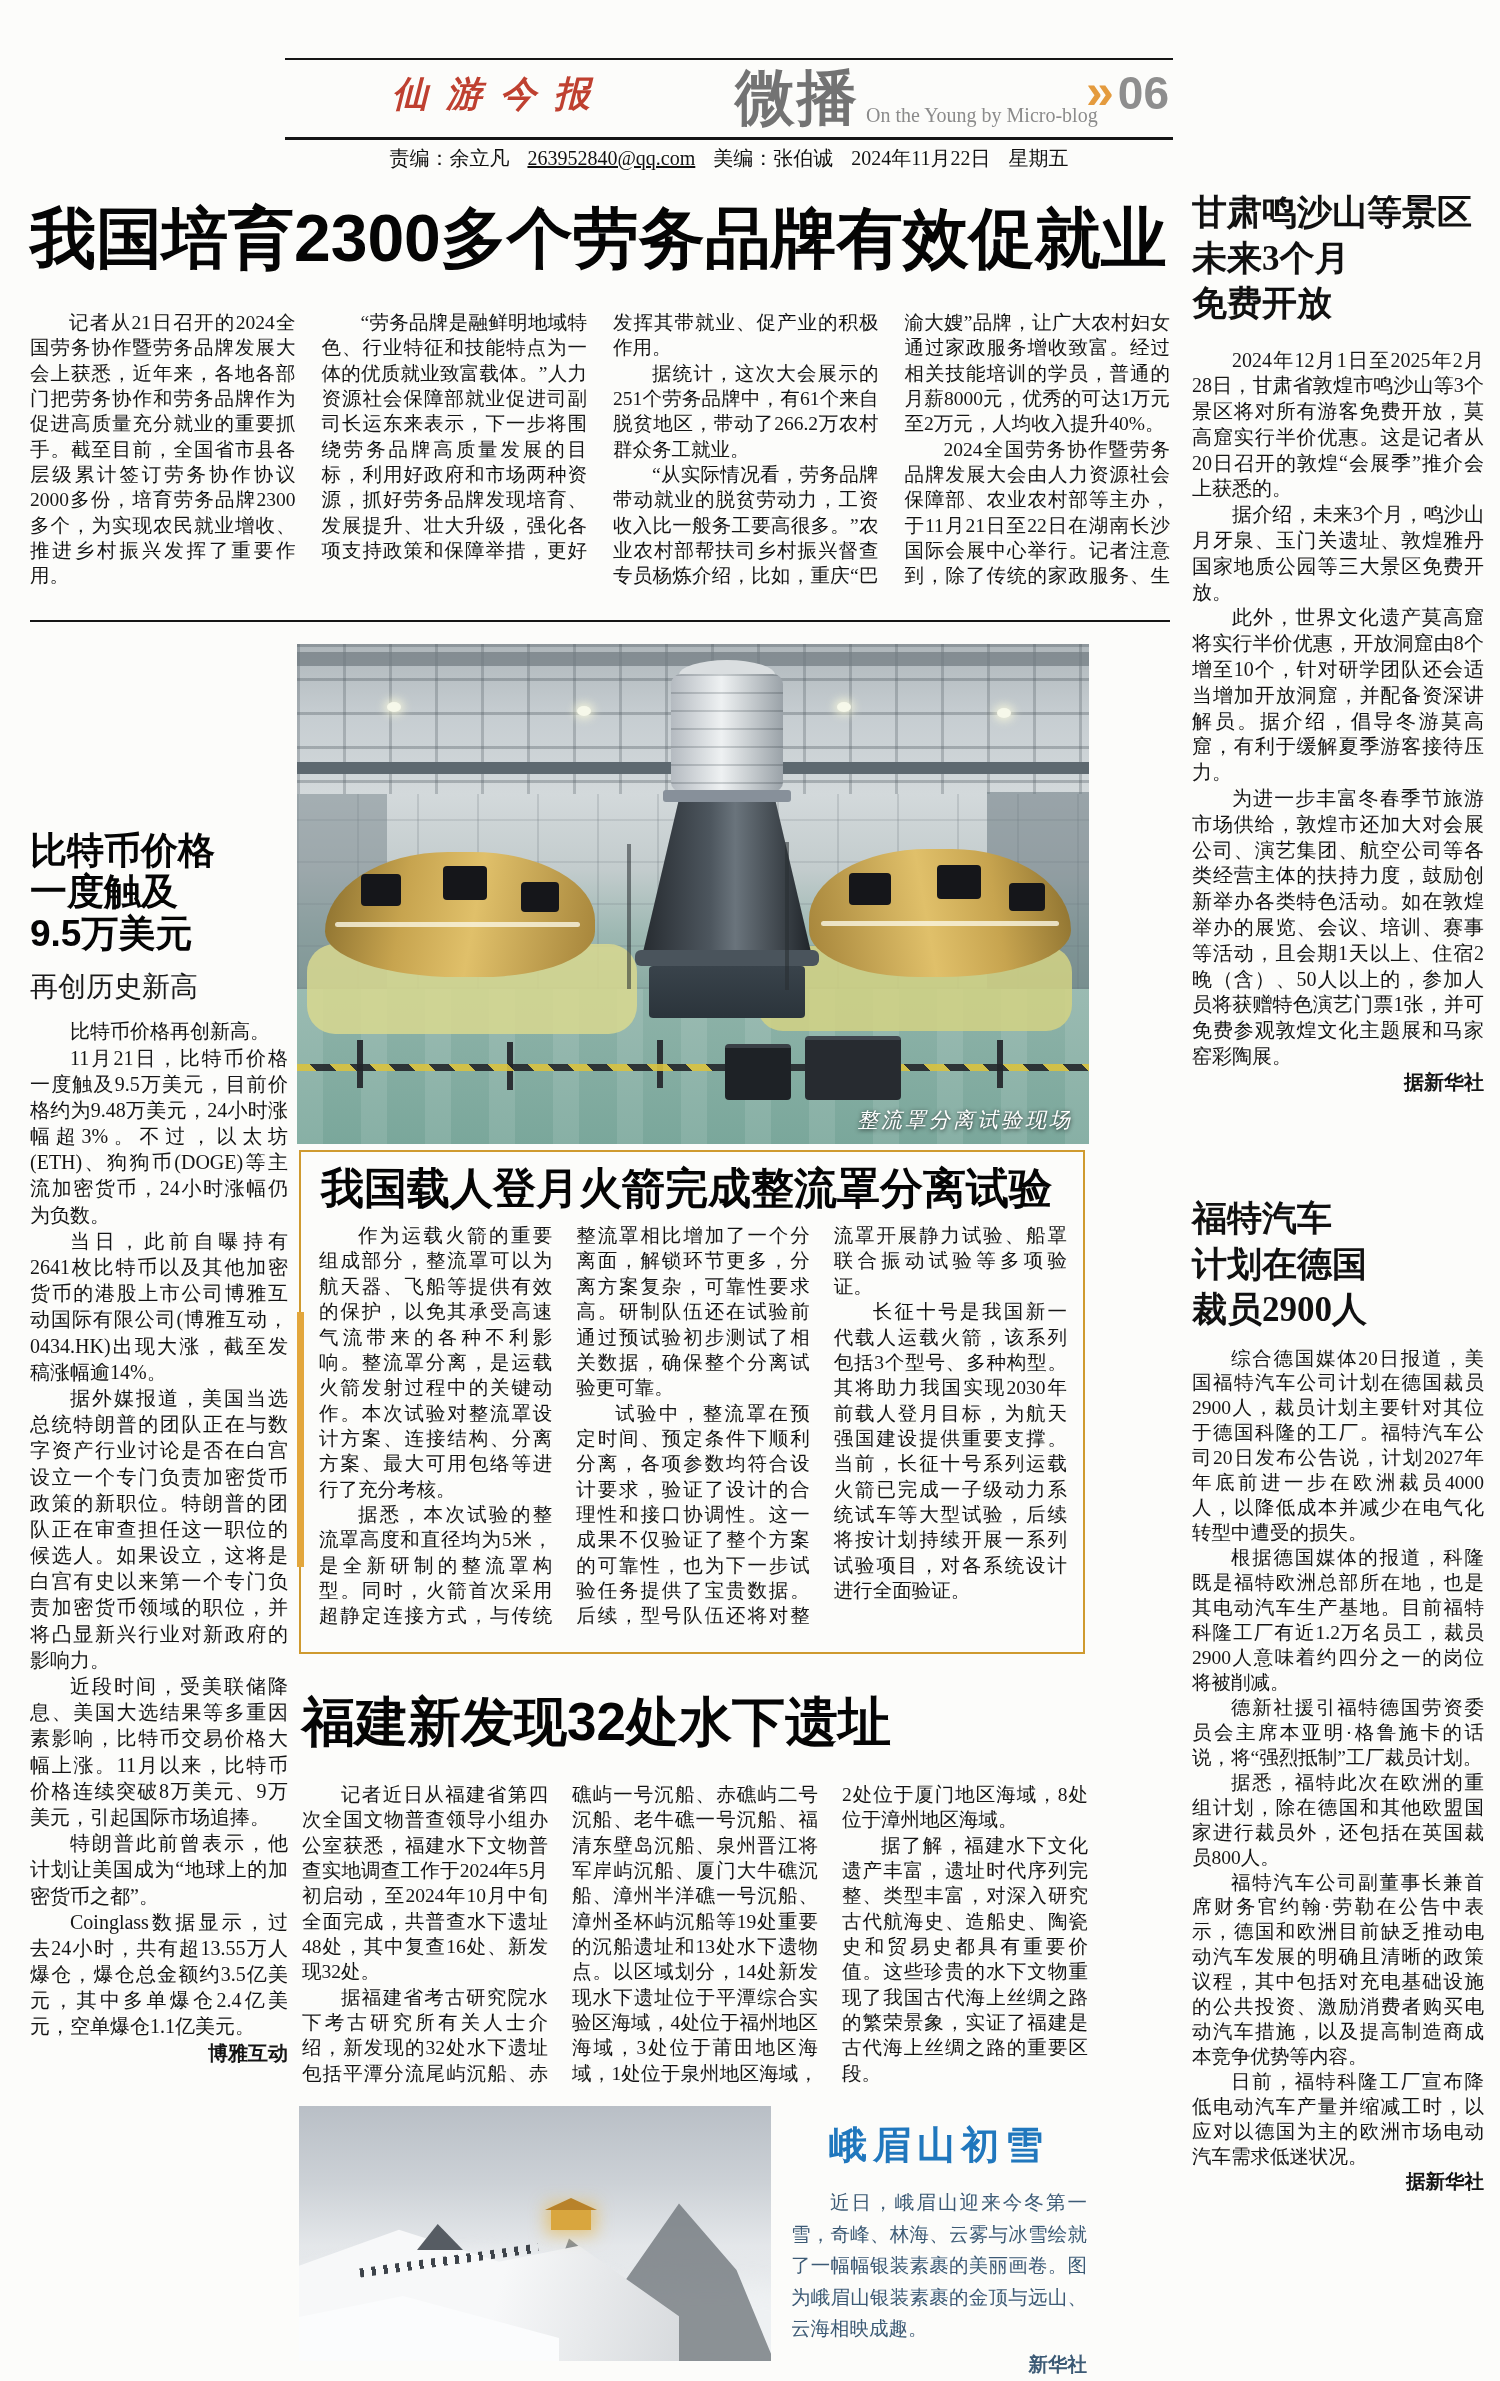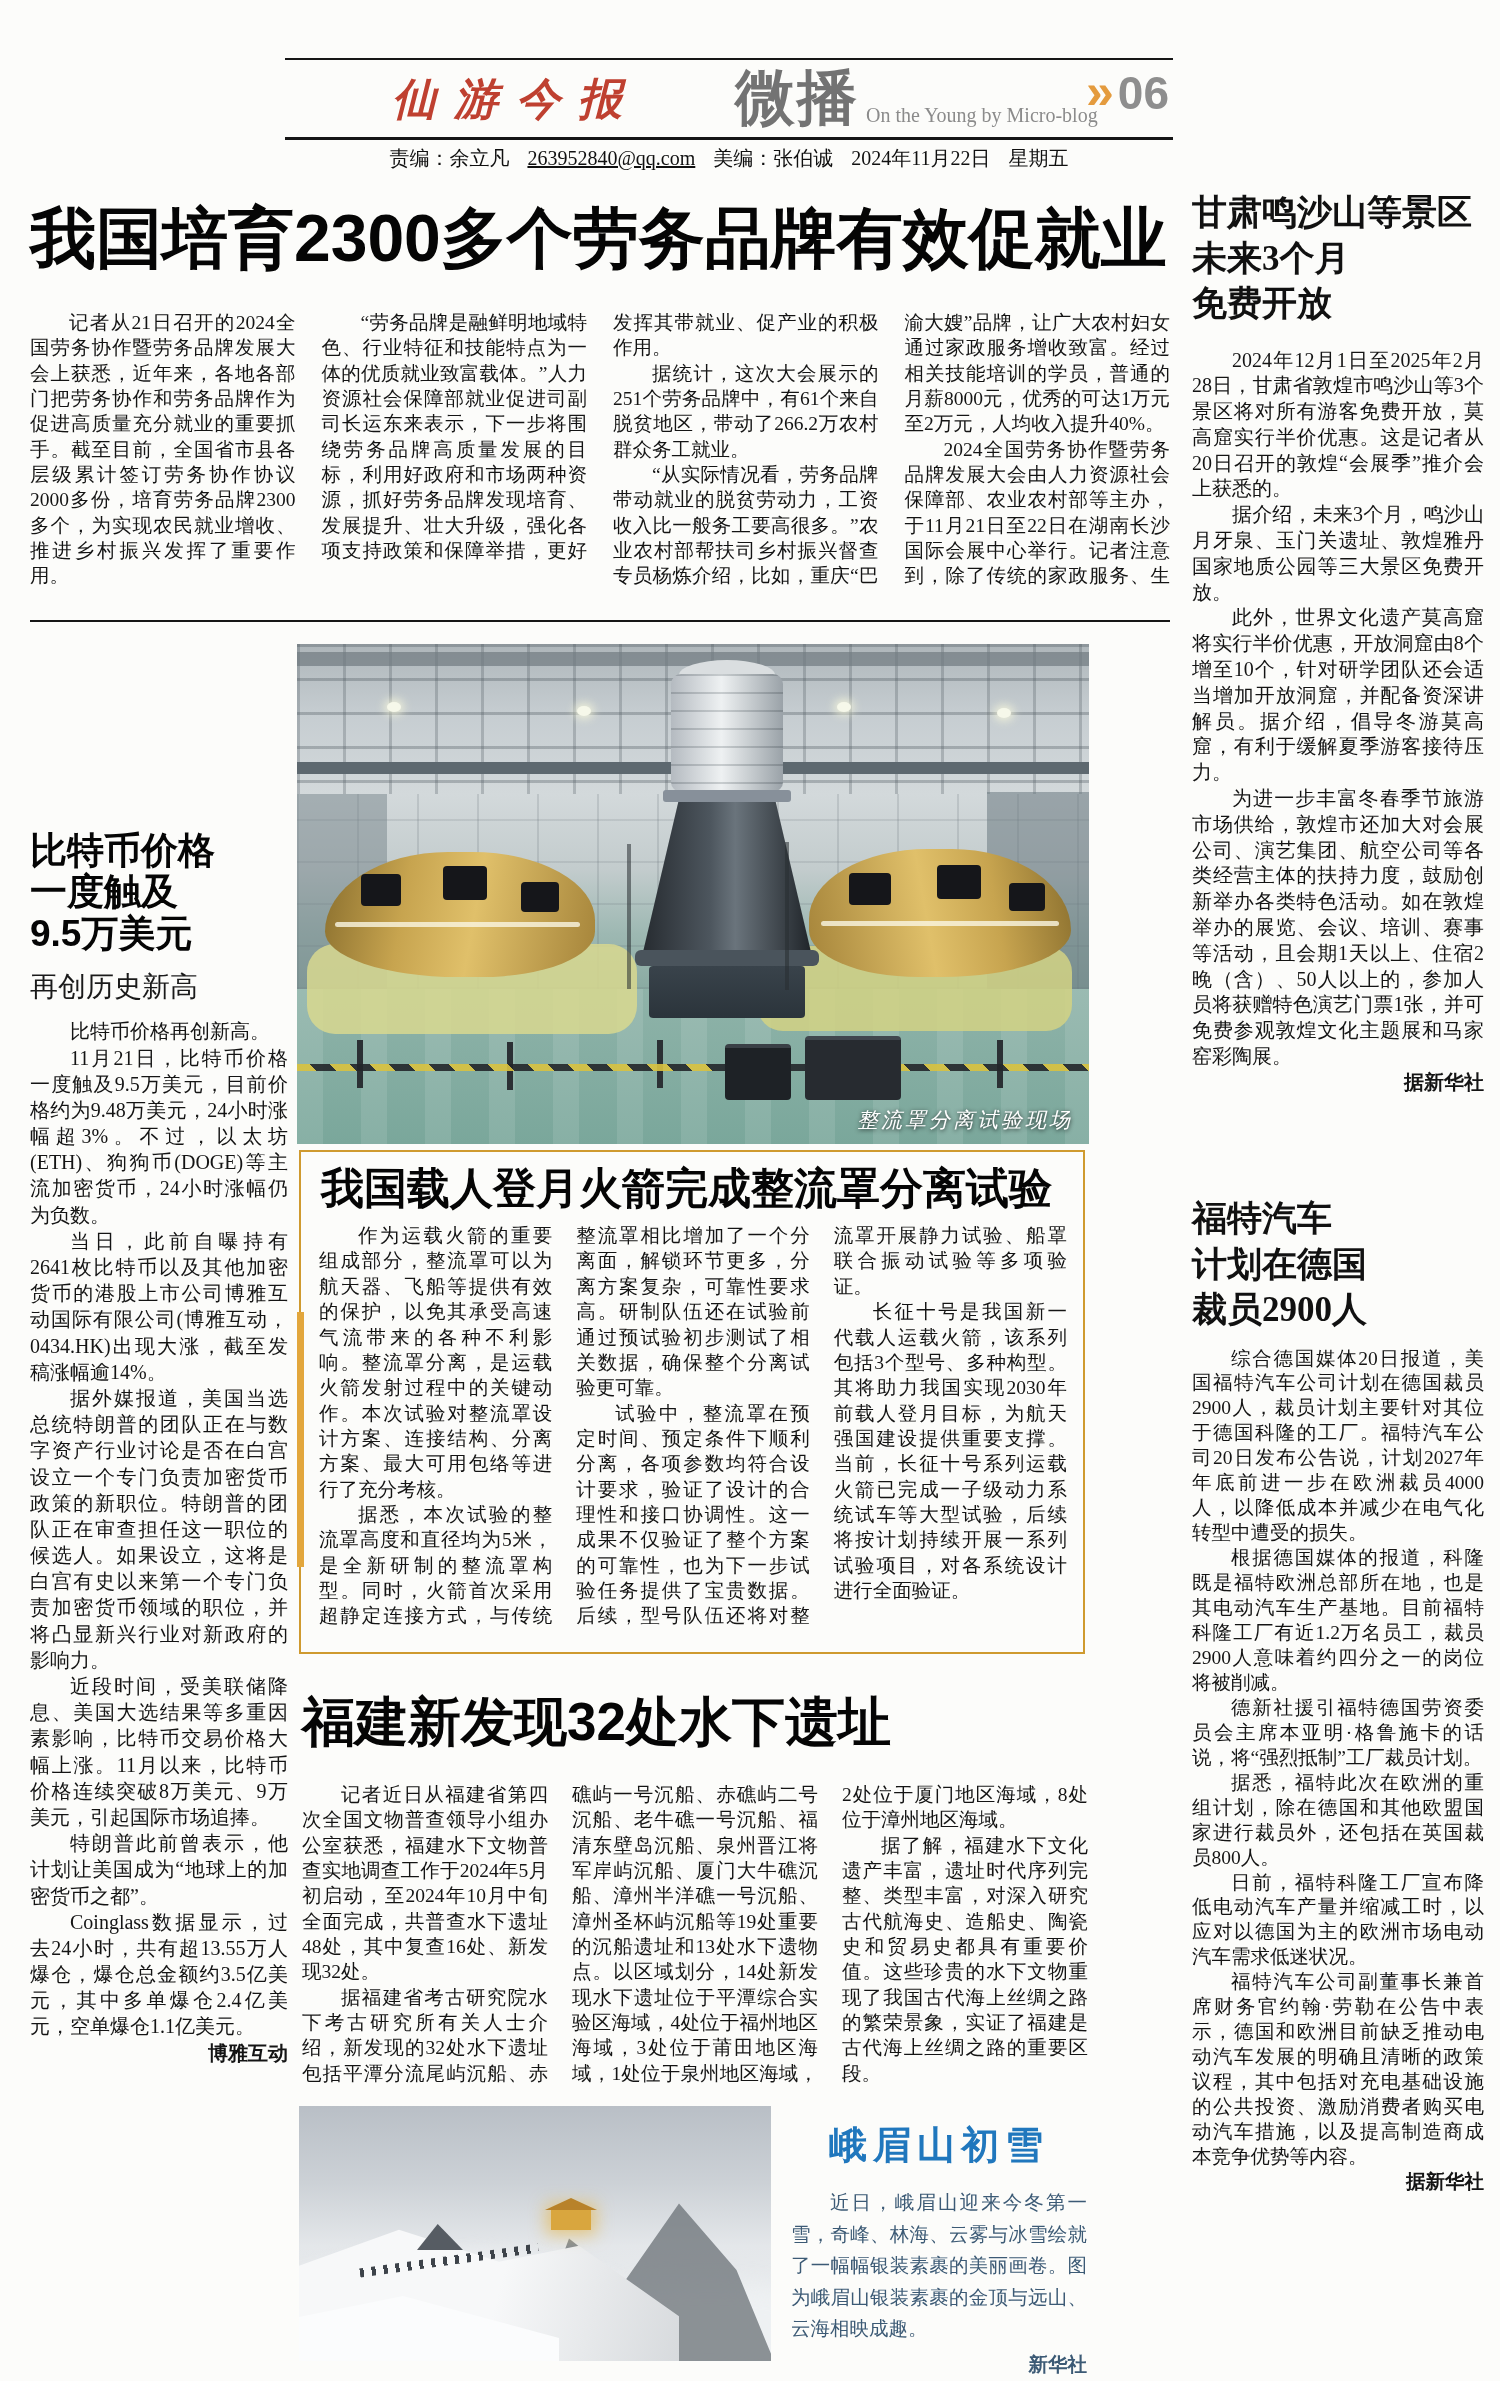--- a/index.html
+++ b/index.html
@@ -2,21 +2,21 @@
 <html><head>
 <meta charset="utf-8">
 <style>
   html,body{margin:0;padding:0;background:#e8e8e4;}
   #page{position:relative;width:1500px;height:2381px;background:#fcfcfa;overflow:hidden;
         font-family:"Liberation Serif","DejaVu Serif",serif;color:#141414;}
   .abs{position:absolute;}
   .sans{font-family:"Liberation Sans","DejaVu Sans",sans-serif;}
   .rule{background:#161616;}
   
-  .paper-name{font-size:44px;font-weight:700;font-style:italic;color:#bf4030;letter-spacing:18px;}
+  .paper-name{font-size:36px;font-weight:700;font-style:italic;color:#bf4030;letter-spacing:18px;}
   .section-title{font-size:60px;font-weight:900;color:#737373;letter-spacing:2px;}
   .tagline{font-size:20px;color:#8b8b8b;}
   .pg-chev{font-size:50px;font-weight:900;color:#e49b3e;line-height:1;}
   .pg-num{font-size:46px;font-weight:800;color:#8e8e8e;line-height:1;}
   .info-line{font-size:20px;color:#101010;text-align:center;white-space:nowrap;}
   .info-line span{margin:0 9px;}
   .email{text-decoration:underline;}
   
   .hl-black{font-family:"Liberation Sans","DejaVu Sans",sans-serif;font-weight:900;color:#050505;line-height:1.05;}
   .hl-serif{font-weight:700;color:#111;line-height:1.3;font-size:35px;}
@@ -183,19 +183,19 @@
 
   <div class="abs" style="left:1192px;top:1196px;width:292px;">
     <div class="hl-serif">福特汽车</div>
     <div class="hl-serif">计划在德国</div>
     <div class="hl-serif">裁员2900人</div>
     <div class="article-body" style="margin-top:14px;height:1000px;font-size:19.5px;line-height:1.28;">
       <p>综合德国媒体20日报道，美国福特汽车公司计划在德国裁员2900人，裁员计划主要针对其位于德国科隆的工厂。福特汽车公司20日发布公告说，计划2027年年底前进一步在欧洲裁员4000人，以降低成本并减少在电气化转型中遭受的损失。</p>
       <p>根据德国媒体的报道，科隆既是福特欧洲总部所在地，也是其电动汽车生产基地。目前福特科隆工厂有近1.2万名员工，裁员2900人意味着约四分之一的岗位将被削减。</p>
       <p>德新社援引福特德国劳资委员会主席本亚明·格鲁施卡的话说，将“强烈抵制”工厂裁员计划。</p>
       <p>据悉，福特此次在欧洲的重组计划，除在德国和其他欧盟国家进行裁员外，还包括在英国裁员800人。</p>
+      <p>福特汽车公司副董事长兼首席财务官约翰·劳勒在公告中表示，德国和欧洲目前缺乏推动电动汽车发展的明确且清晰的政策议程，其中包括对充电基础设施的公共投资、激励消费者购买电动汽车措施，以及提高制造商成本竞争优势等内容。</p>
       <p>日前，福特科隆工厂宣布降低电动汽车产量并缩减工时，以应对以德国为主的欧洲市场电动汽车需求低迷状况。</p>
-      <p>福特汽车公司副董事长兼首席财务官约翰·劳勒在公告中表示，德国和欧洲目前缺乏推动电动汽车发展的明确且清晰的政策议程，其中包括对充电基础设施的公共投资、激励消费者购买电动汽车措施，以及提高制造商成本竞争优势等内容。</p>
       <p class="source">据新华社</p>
     </div>
   </div>
 
 </div>
 
 </body></html>

